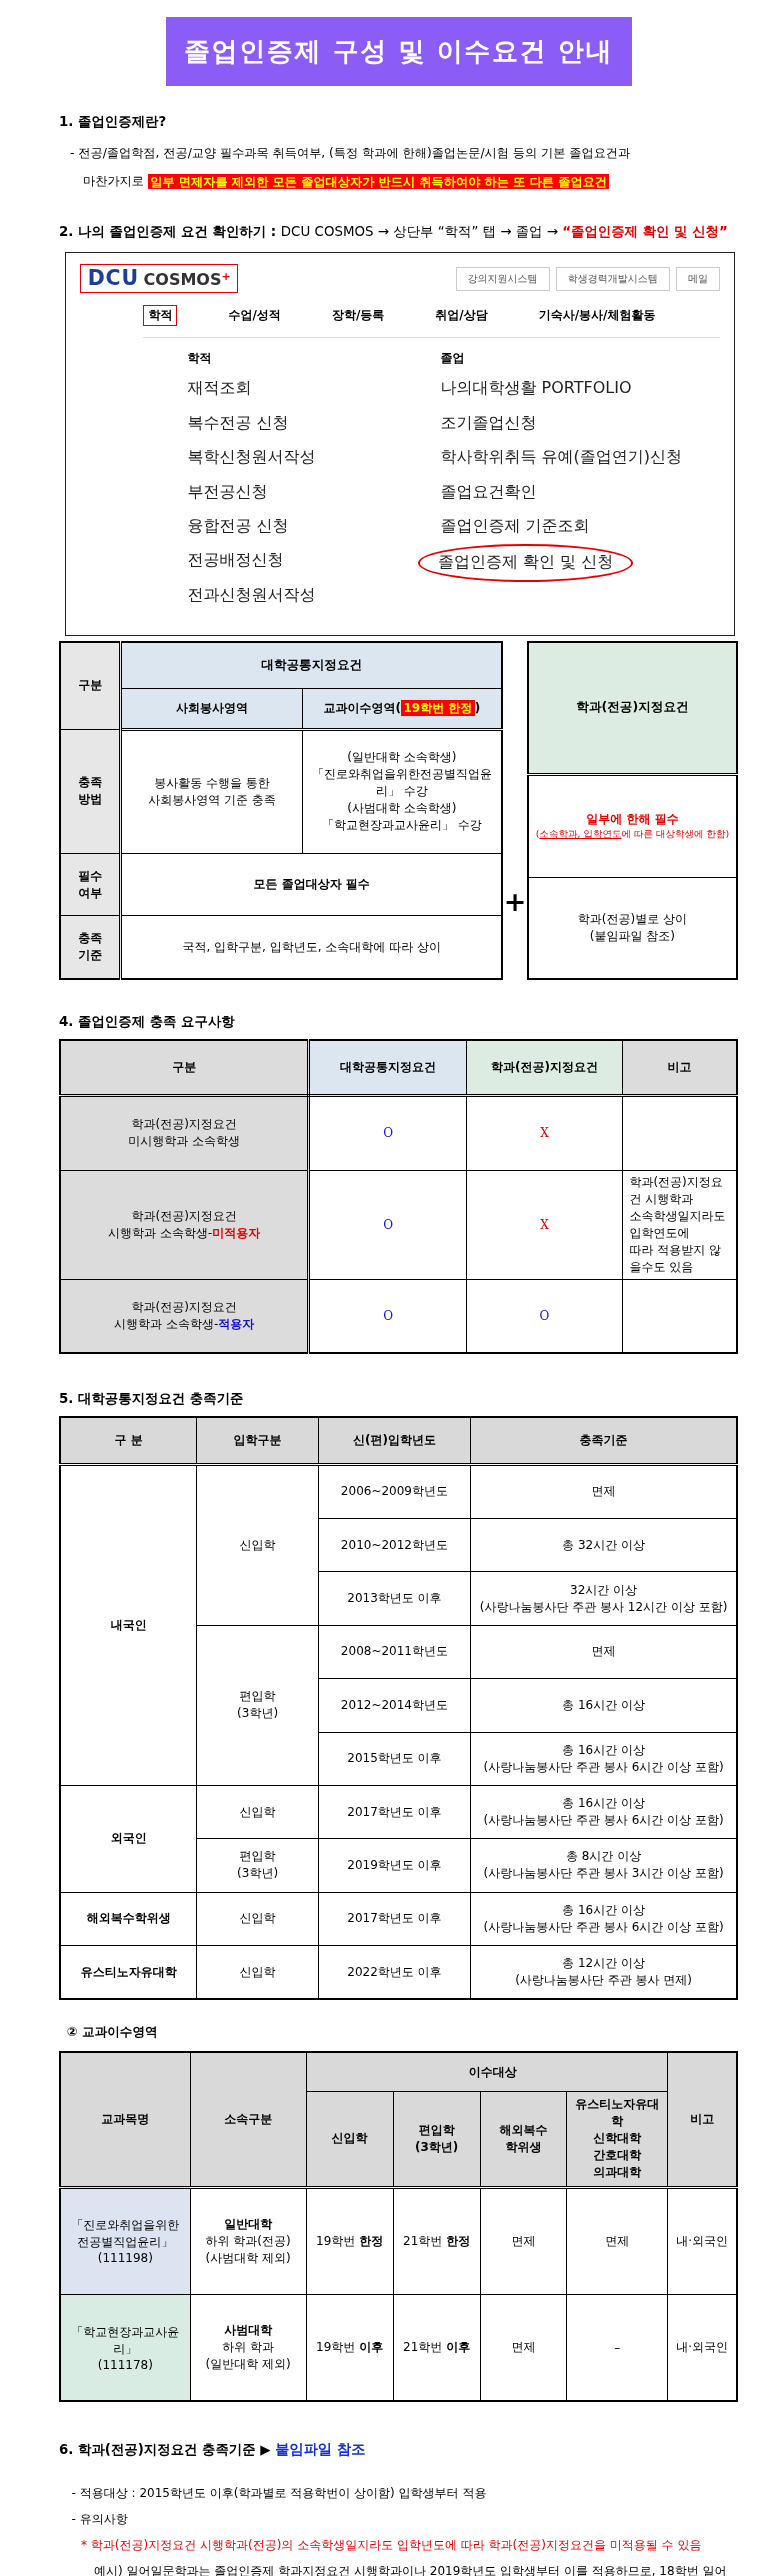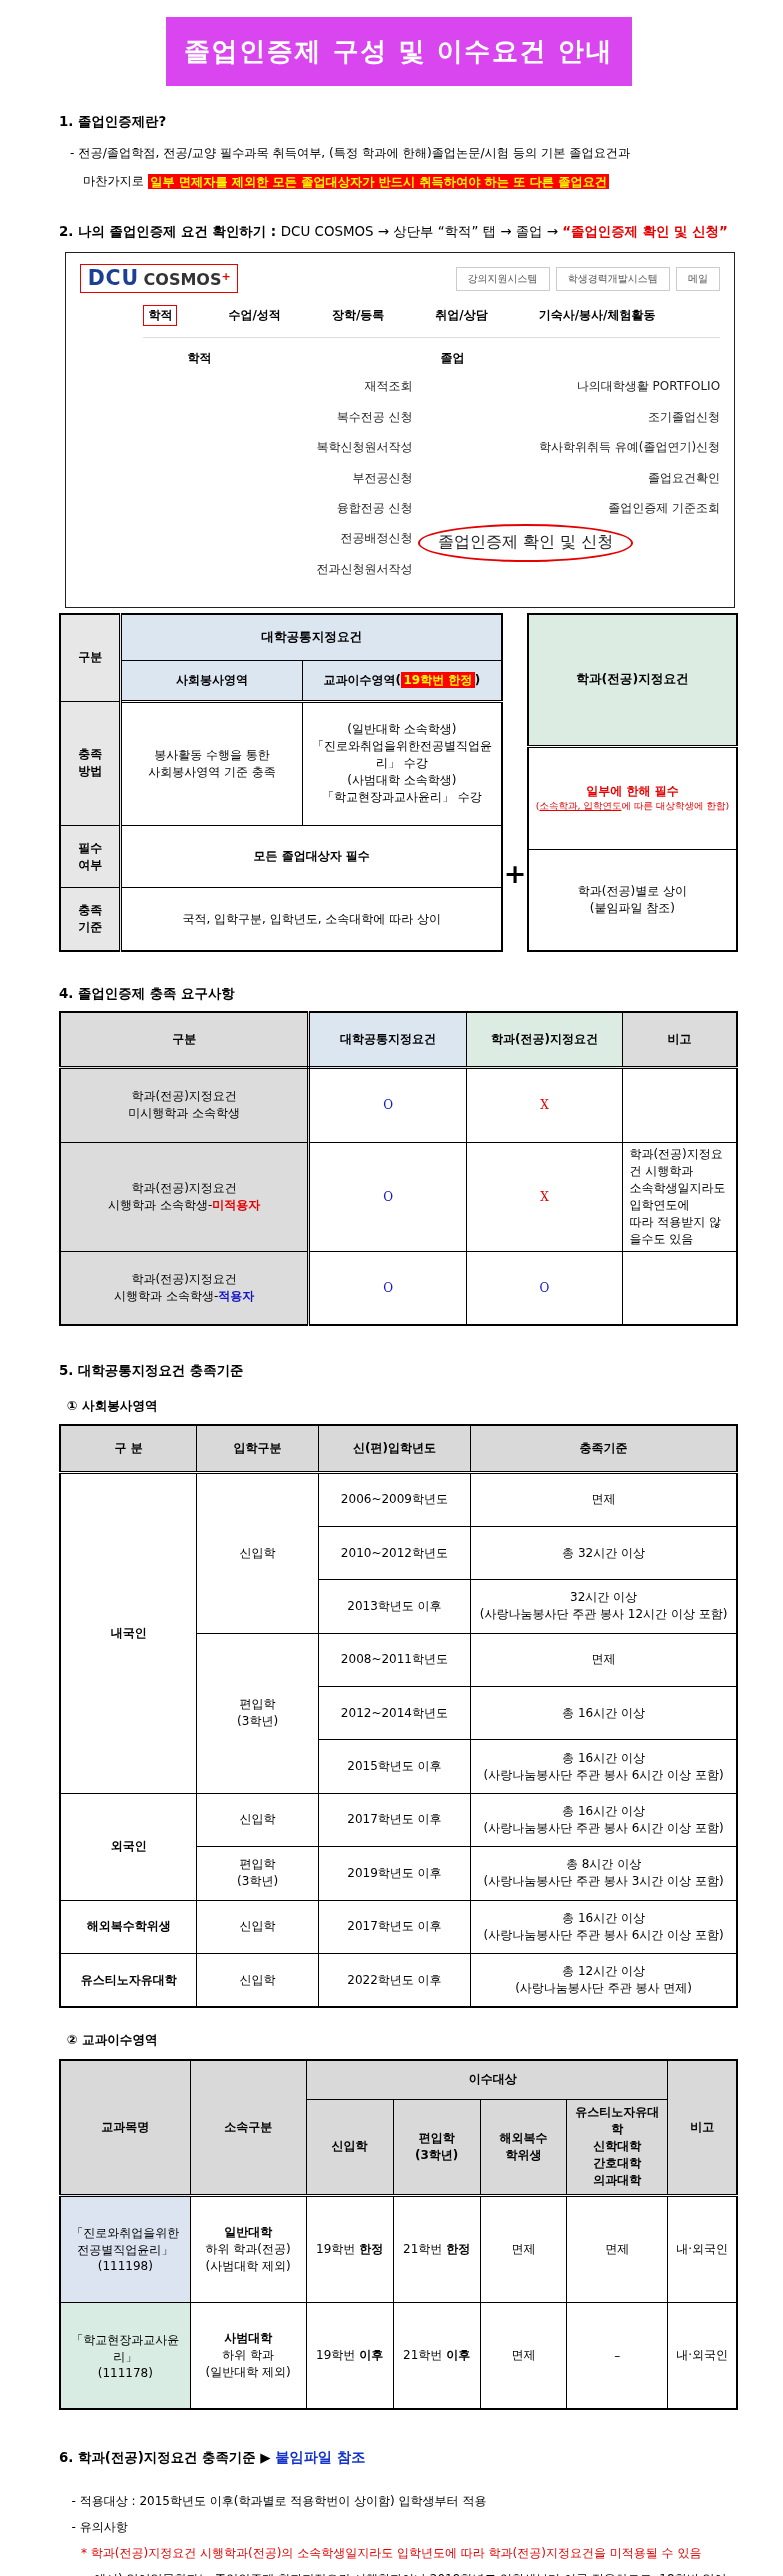--- a/index.html
+++ b/index.html
@@ -5,21 +5,21 @@
   html,body{margin:0;padding:0;background:#fff;color:#000;}
   body{width:783px;font-family:"DejaVu Sans","Liberation Sans",sans-serif;}
   .page{padding:17.4px 45px 24px 59px;width:679px;}
   .pre{white-space:pre-line;}
   .red{color:#e60000;}
   .blue{color:#1414c8;}
   .bold{font-weight:bold;}
   .u{text-decoration:underline;}
 
   
-  .banner{background:#d946ef;color:#fff;width:466px;margin:0 auto;height:69px;
+  .banner{background:#8b5cf6;color:#fff;width:466px;margin:0 auto;height:69px;
     display:flex;align-items:center;justify-content:center;font-size:26px;font-weight:bold;letter-spacing:1.6px;}
 
   
   .h{font-size:13.4px;font-weight:bold;margin:27px 0 8px 0;}
   .sub-h{font-size:12.6px;font-weight:bold;margin:17.4px 0 9.5px 8px;}
 
   
   .line{font-size:12.2px;line-height:2.3;margin:0 0 0 11px;}
   .hl{background:#ff0000;color:#ffff00;font-weight:bold;padding:0.8px 2.4px;}
   .indent2{margin-left:24px;}
@@ -32,21 +32,21 @@
   .logo-cosmos{color:#333;font-weight:bold;font-size:16px;margin-left:4.7px;}
   .logo-plus{color:#e60000;font-weight:bold;font-size:11px;vertical-align:super;}
   .shot-btns{display:flex;gap:6.3px;margin-top:3.2px;}
   .shot-btn{border:0.8px solid #ccc;color:#555;font-size:10px;padding:4px 11px;}
   .shot-nav{display:flex;gap:51px;margin:12.6px 0 11px 63px;font-weight:bold;font-size:12px;align-items:center;border-bottom:0.8px solid #ddd;padding-bottom:11px;}
   .nav-active{border:1.6px solid #e60000;padding:0.8px 4px;}
   .shot-cols{display:flex;margin-top:12.6px;}
   .shot-col1{margin-left:107px;width:225px;}
   .shot-col2{flex:1;margin-left:28px;}
   .shot-col-title{font-weight:bold;font-size:12px;margin-bottom:11px;}
-  .shot-item{font-size:12px;color:#222;margin-bottom:13.4px;text-align:right;}
+  .shot-item{font-size:16px;color:#222;margin-bottom:13.4px;}
   .circled{display:inline-block;border:2.4px solid #e60000;border-radius:50%;padding:6.3px 17.4px;font-size:16px;color:#222;margin-left:-22px;margin-top:-6.3px;}
 
   
   table.t{border-collapse:collapse;border:2.4px solid #000;}
   table.t td{border:1.1px solid #000;text-align:center;vertical-align:middle;font-size:12px;padding:3.2px 4.7px;}
   td.gray{background:#e7e7e7;font-weight:bold;}
   td.gray4{background:#dcdcdc;}
   td.hblue{background:#dce6f1;font-weight:bold;}
   td.hgreen{background:#dcece3;font-weight:bold;}
   td.hgray{background:#d9d9d9;font-weight:bold;}
@@ -231,21 +231,20 @@
         <td class="ox-o">O</td>
         <td class="ox-o">O</td>
         <td class="note-cell pre"></td>
       </tr>
     </tbody>
       </table>
   </div>
 
   <div>
     <h2 class="h" style="margin-top:36px;">5. 대학공통지정요건 충족기준</h2>
-    <div class="sub-h">① 사회봉사영역</div>
 
     <table class="t t5">
       <tbody>
           <tr>
         <td class="hgray sep-b hd" style="width:126px;">구 분</td>
         <td class="hgray sep-b hd" style="width:111px;">입학구분</td>
         <td class="hgray sep-b hd" style="width:142px;">신(편)입학년도</td>
         <td class="hgray sep-b hd">충족기준</td>
       </tr>
       <tr>

